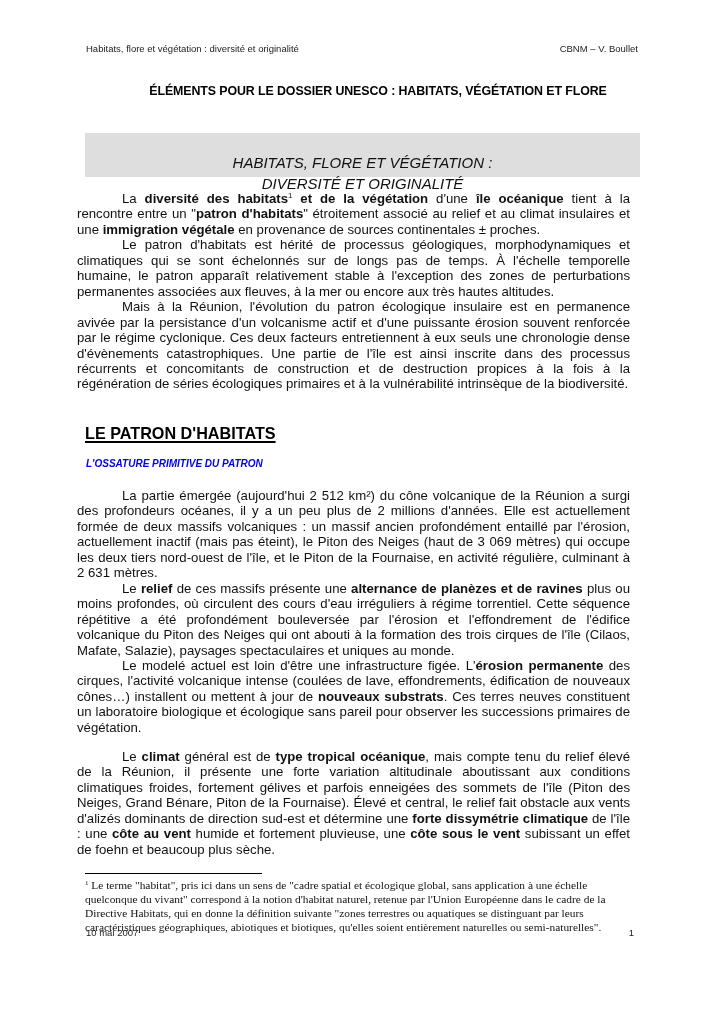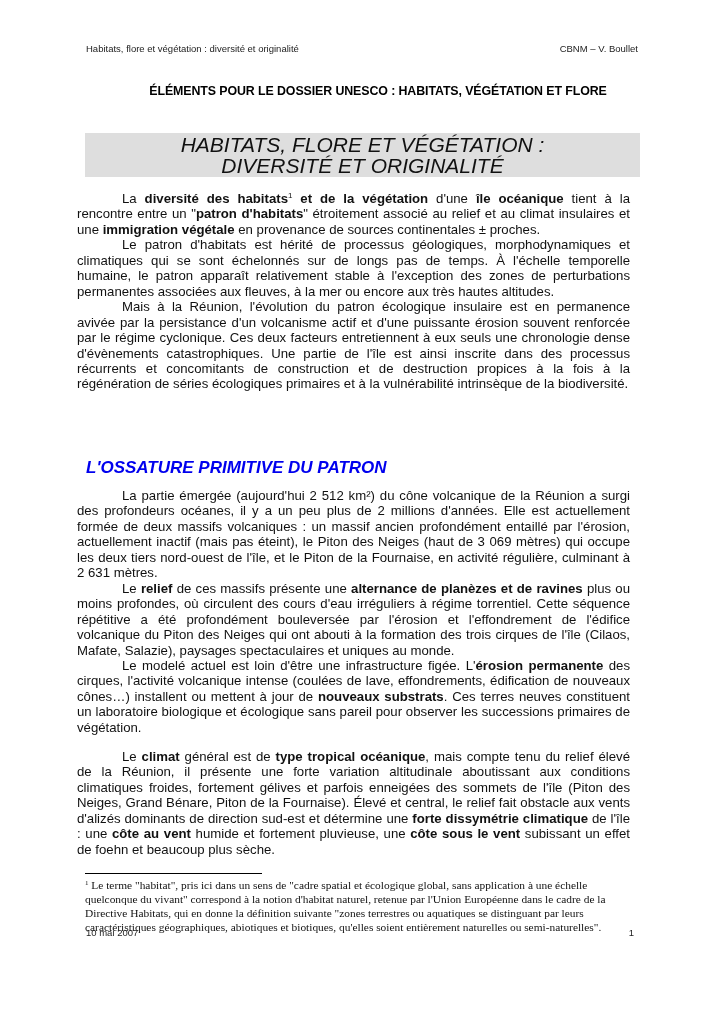--- a/index.html
+++ b/index.html
@@ -15,22 +15,22 @@
   .running-footer .page-num { margin-right: 4px; }
 
   .doc-kicker {
     position: absolute; top: 84px; left: 16px; width: 724px; text-align: center;
     font-family: "Liberation Sans", sans-serif; font-weight: bold; font-size: 12.4px;
     letter-spacing: -0.1px;
   }
   .title-box {
     position: absolute; left: 85px; top: 133px; width: 555px; height: 44px;
     background: #dedede; text-align: center;
-    font-family: "Liberation Sans", sans-serif; font-style: italic; font-size: 21px;
-    line-height: 21px; padding-top: 1px; box-sizing: border-box; color: #111;
+    font-family: "Liberation Sans", sans-serif; font-style: italic; font-size: 15px;
+    line-height: 21px; padding-top: 19px; box-sizing: border-box; color: #111;
   }
   .title-box div { white-space: nowrap; }
 
   .body {
     position: absolute; left: 77px; width: 553px;
     font-family: "Liberation Sans", sans-serif; font-size: 13.2px; line-height: 15.45px;
     text-align: justify; color: #111;
   }
   .body p { margin: 0; text-indent: 45px; }
   .body b { font-weight: bold; }
@@ -38,21 +38,21 @@
 
   #intro { top: 191px; }
   .h1 {
     position: absolute; left: 85px; top: 424px;
     font-family: "Liberation Sans", sans-serif; font-weight: bold; font-size: 16.2px;
     text-decoration: underline; text-underline-offset: 2px; text-decoration-thickness: 1.5px;
   }
   .h2 {
     position: absolute; left: 86px; top: 458px;
     font-family: "Liberation Sans", sans-serif; font-weight: bold; font-style: italic;
-    font-size: 17px; color: #0000ee;
+    font-size: 10px; color: #0000ee;
   }
   #ossature { top: 488px; }
   #climat { top: 749px; }
 
   .fn-rule { position: absolute; left: 85px; top: 873px; width: 177px; height: 1px; background: #000; }
   .footnote {
     position: absolute; left: 85px; top: 878px; width: 556px;
     font-family: "Liberation Serif", serif; font-size: 11.4px; line-height: 14.1px;
     text-align: left; color: #111;
   }
@@ -74,20 +74,21 @@
     <div>HABITATS, FLORE ET VÉGÉTATION :</div>
     <div>DIVERSITÉ ET ORIGINALITÉ</div>
   </div>
 
   <div class="body" id="intro">
     <p><span>La </span><b>diversité des habitats</b><sup>1</sup><b> et de la végétation</b><span> d'une </span><b>île océanique</b><span> tient à la rencontre entre un "</span><b>patron d'habitats</b><span>" étroitement associé au relief et au climat insulaires et une </span><b>immigration végétale</b><span> en provenance de sources continentales ± proches.</span></p>
     <p>Le patron d'habitats est hérité de processus géologiques, morphodynamiques et climatiques qui se sont échelonnés sur de longs pas de temps. À l'échelle temporelle humaine, le patron apparaît relativement stable à l'exception des zones de perturbations permanentes associées aux fleuves, à la mer ou encore aux très hautes altitudes.</p>
     <p>Mais à la Réunion, l'évolution du patron écologique insulaire est en permanence avivée par la persistance d'un volcanisme actif et d'une puissante érosion souvent renforcée par le régime cyclonique. Ces deux facteurs entretiennent à eux seuls une chronologie dense d'évènements catastrophiques. Une partie de l'île est ainsi inscrite dans des processus récurrents et concomitants de construction et de destruction propices à la fois à la régénération de séries écologiques primaires et à la vulnérabilité intrinsèque de la biodiversité.</p>
   </div>
 
+  <div class="h1">LE PATRON D'HABITATS</div>
   <div class="h2">L'OSSATURE PRIMITIVE DU PATRON</div>
 
   <div class="body" id="ossature">
     <p>La partie émergée (aujourd'hui 2 512 km²) du cône volcanique de la Réunion a surgi des profondeurs océanes, il y a un peu plus de 2 millions d'années. Elle est actuellement formée de deux massifs volcaniques : un massif ancien profondément entaillé par l'érosion, actuellement inactif (mais pas éteint), le Piton des Neiges (haut de 3 069 mètres) qui occupe les deux tiers nord-ouest de l'île, et le Piton de la Fournaise, en activité régulière, culminant à 2 631 mètres.</p>
     <p><span>Le </span><b>relief</b><span> de ces massifs présente une </span><b>alternance de planèzes et de ravines</b><span> plus ou moins profondes, où circulent des cours d'eau irréguliers à régime torrentiel. Cette séquence répétitive a été profondément bouleversée par l'érosion et l'effondrement de l'édifice volcanique du Piton des Neiges qui ont abouti à la formation des trois cirques de l'île (Cilaos, Mafate, Salazie), paysages spectaculaires et uniques au monde.</span></p>
     <p><span>Le modelé actuel est loin d'être une infrastructure figée. L'</span><b>érosion permanente</b><span> des cirques, l'activité volcanique intense (coulées de lave, effondrements, édification de nouveaux cônes…) installent ou mettent à jour de </span><b>nouveaux substrats</b><span>. Ces terres neuves constituent un laboratoire biologique et écologique sans pareil pour observer les successions primaires de végétation.</span></p>
   </div>
 
   <div class="body" id="climat">
     <p><span>Le </span><b>climat</b><span> général est de </span><b>type tropical océanique</b><span>, mais compte tenu du relief élevé de la Réunion, il présente une forte variation altitudinale aboutissant aux conditions climatiques froides, fortement gélives et parfois enneigées des sommets de l'île (Piton des Neiges, Grand Bénare, Piton de la Fournaise). Élevé et central, le relief fait obstacle aux vents d'alizés dominants de direction sud-est et détermine une </span><b>forte dissymétrie climatique</b><span> de l'île : une </span><b>côte au vent</b><span> humide et fortement pluvieuse, une </span><b>côte sous le vent</b><span> subissant un effet de foehn et beaucoup plus sèche.</span></p>

